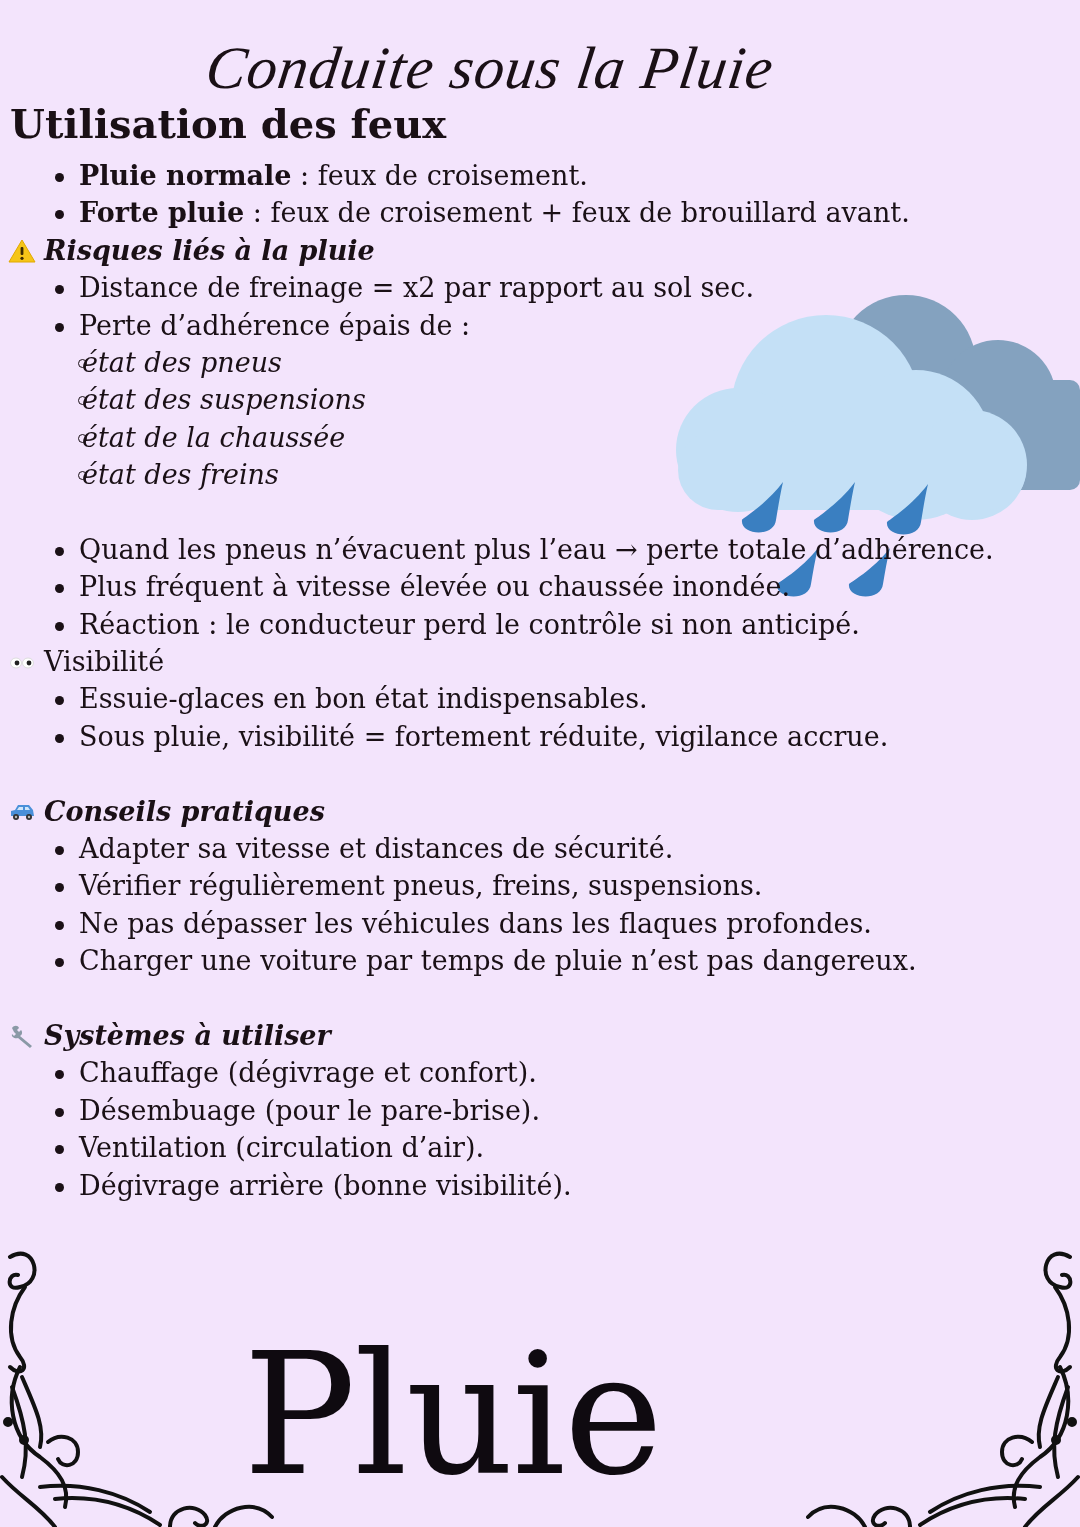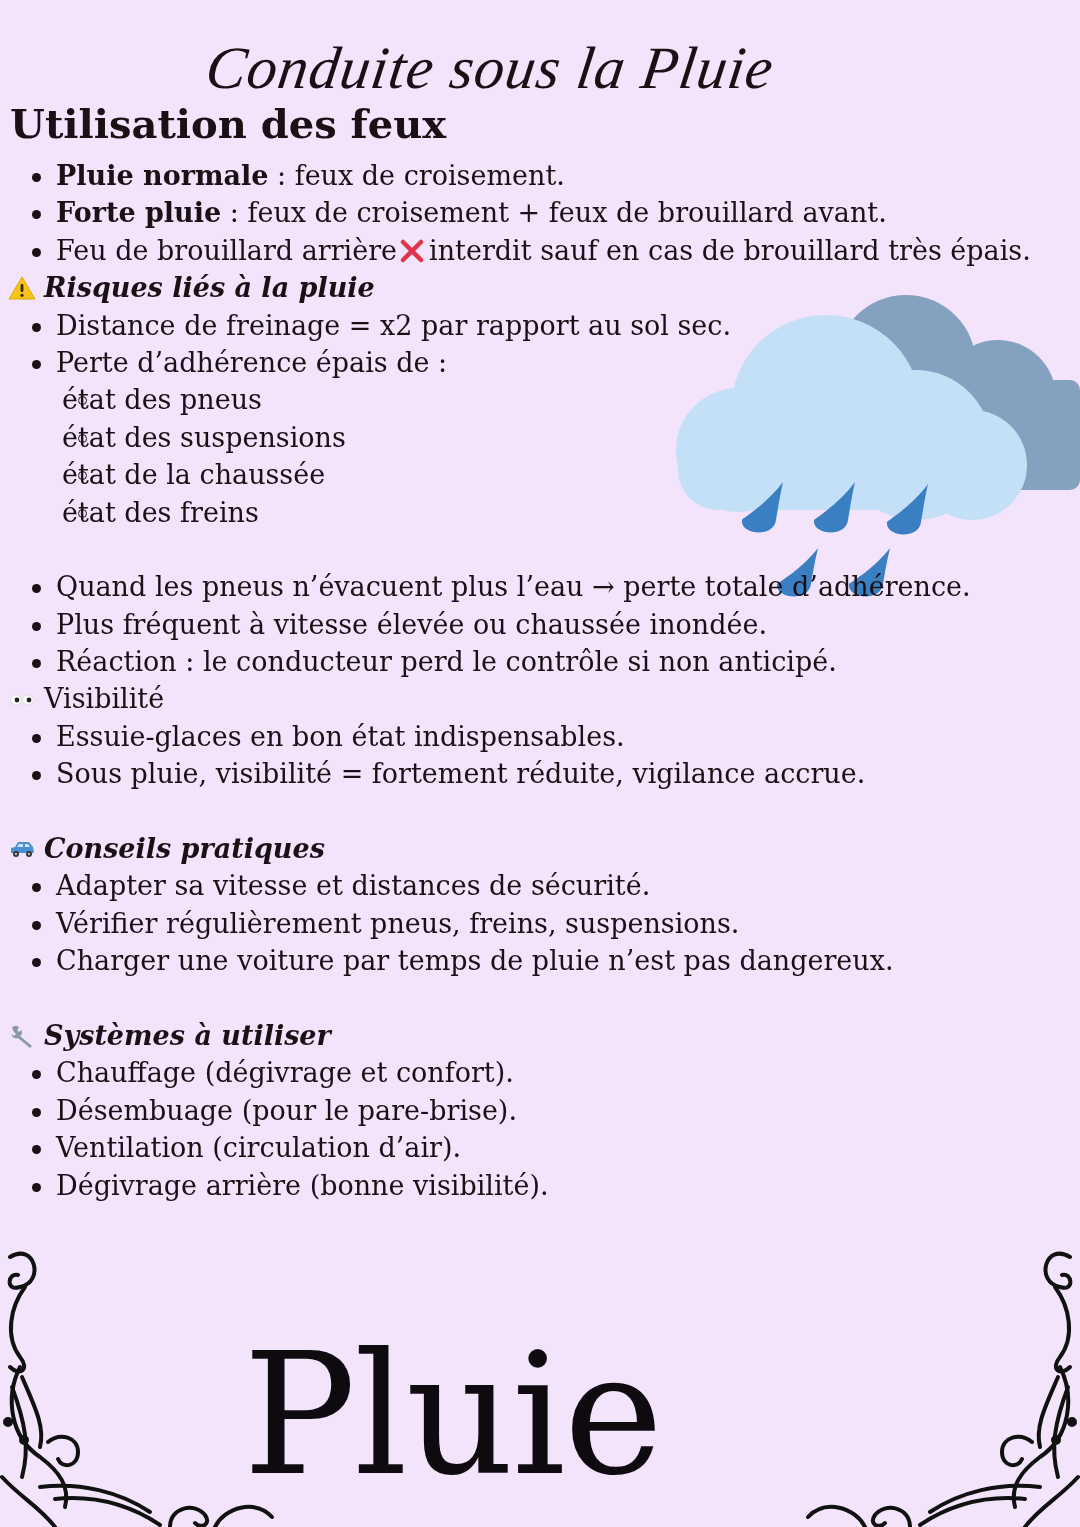--- a/index.html
+++ b/index.html
@@ -13,26 +13,26 @@
     font-family: "Liberation Serif", serif; font-style: italic;
     font-size: 60px; letter-spacing: 1px; color: #1a1016;
     transform: skewX(-8deg);
   }
   .h1 {
     position: absolute; top: 100px; left: 10px; margin: 0;
     font-family: "DejaVu Serif", serif; font-weight: bold; font-size: 40px;
   }
   .content { position: absolute; top: 157px; left: 0; width: 1000px; }
   .line { height: 37.4px; line-height: 37.4px; font-size: 27px; white-space: nowrap; position: relative; }
-  .line.bullet { padding-left: 56px; }
+  .line.bullet { padding-left: 56px; margin-left: 23px; }
   .line.bullet::before {
     content: ""; position: absolute; left: 32px; top: 16px; width: 9px; height: 9px;
     border-radius: 50%; background: #1a1016;
   }
-  .line.sub { padding-left: 62px; }
+  .line.sub { padding-left: 82px; font-style: italic; }
   .line.sub::before {
     content: ""; position: absolute; left: 78px; top: 15px; width: 7px; height: 7px;
     border-radius: 50%; border: 1.5px solid #1a1016;
   }
   .line.heading { padding-left: 44px; font-weight: bold; font-style: italic; }
   .line.heading.plain { font-weight: normal; font-style: normal; }
   .line.blank { }
   .hicon { position: absolute; left: 8px; top: 7px; width: 28px; height: 24px; }
   .x-icon { display: inline-block; width: 26px; height: 26px; vertical-align: -4px; margin: 0 4px 0 2px; }
   b { font-weight: bold; }
@@ -72,23 +72,20 @@
     <path d="M252 204 C 235 227, 210 242, 211 242 C 209 257, 243 260, 245 242 C 247 230, 249 217, 252 204 Z"></path>
     <path d="M142 268 C 125 290, 100 304, 101 304 C 99 319, 133 322, 135 304 C 137 292, 139 280, 142 268 Z"></path>
     <path d="M214 268 C 197 290, 172 304, 173 304 C 171 319, 205 322, 207 304 C 209 292, 211 280, 214 268 Z"></path>
   </g>
 </svg>
 
 <div class="content">
 
   <div class="line bullet"><b>Pluie normale</b><span> : feux de croisement.</span></div>
   <div class="line bullet"><b>Forte pluie</b><span> : feux de croisement + feux de brouillard avant.</span></div>
-  <div class="line bullet"><span>Feu de brouillard arrière</span><svg class="x-icon" viewBox="0 0 26 26">
-        <path d="M4 4 L22 22 M22 4 L4 22" stroke="#e0344a" stroke-width="4.5" stroke-linecap="round"></path>
-      </svg><span>interdit sauf en cas de brouillard très épais.</span></div>
 
   <div class="line heading">
     <svg class="hicon" viewBox="0 0 28 24">
         <path d="M14 1 L27 23 L1 23 Z" fill="#f5c518" stroke="#e0a800" stroke-width="1" stroke-linejoin="round"></path>
         <rect x="12.6" y="8" width="2.8" height="8" rx="1" fill="#3b2a00"></rect>
         <circle cx="14" cy="19.3" r="1.6" fill="#3b2a00"></circle>
       </svg>
     <span>Risques liés à la pluie</span>
   </div>
   <div class="line bullet">Distance de freinage = x2 par rapport au sol sec.</div>
@@ -122,20 +119,21 @@
         <path d="M11 7 L15 7 L15 10 L9 10 Z M17 7 L20 7 L22 10 L17 10 Z" fill="#cfe6fa"></path>
         <circle cx="8" cy="17" r="3" fill="#333"></circle>
         <circle cx="21" cy="17" r="3" fill="#333"></circle>
         <circle cx="8" cy="17" r="1.2" fill="#bbb"></circle>
         <circle cx="21" cy="17" r="1.2" fill="#bbb"></circle>
       </svg>
     <span>Conseils pratiques</span>
   </div>
   <div class="line bullet">Adapter sa vitesse et distances de sécurité.</div>
   <div class="line bullet">Vérifier régulièrement pneus, freins, suspensions.</div>
+  <div class="line bullet">Ne pas dépasser les véhicules dans les flaques profondes.</div>
   <div class="line bullet">Charger une voiture par temps de pluie n’est pas dangereux.</div>
   <div class="line blank"></div>
 
   <div class="line heading">
     <svg class="hicon" viewBox="0 0 28 24">
         <path d="M4 4 C 6 1, 10 1, 11 4 L 9 6 L 11 8 L 13 6 C 15 8, 14 11, 12 12 L 24 22 L 22 24 L 10 14 C 7 15, 3 13, 4 10 L 6 12 L 8 10 L 6 8 Z" fill="#8a99a6"></path>
       </svg>
     <span>Systèmes à utiliser</span>
   </div>
   <div class="line bullet">Chauffage (dégivrage et confort).</div>

